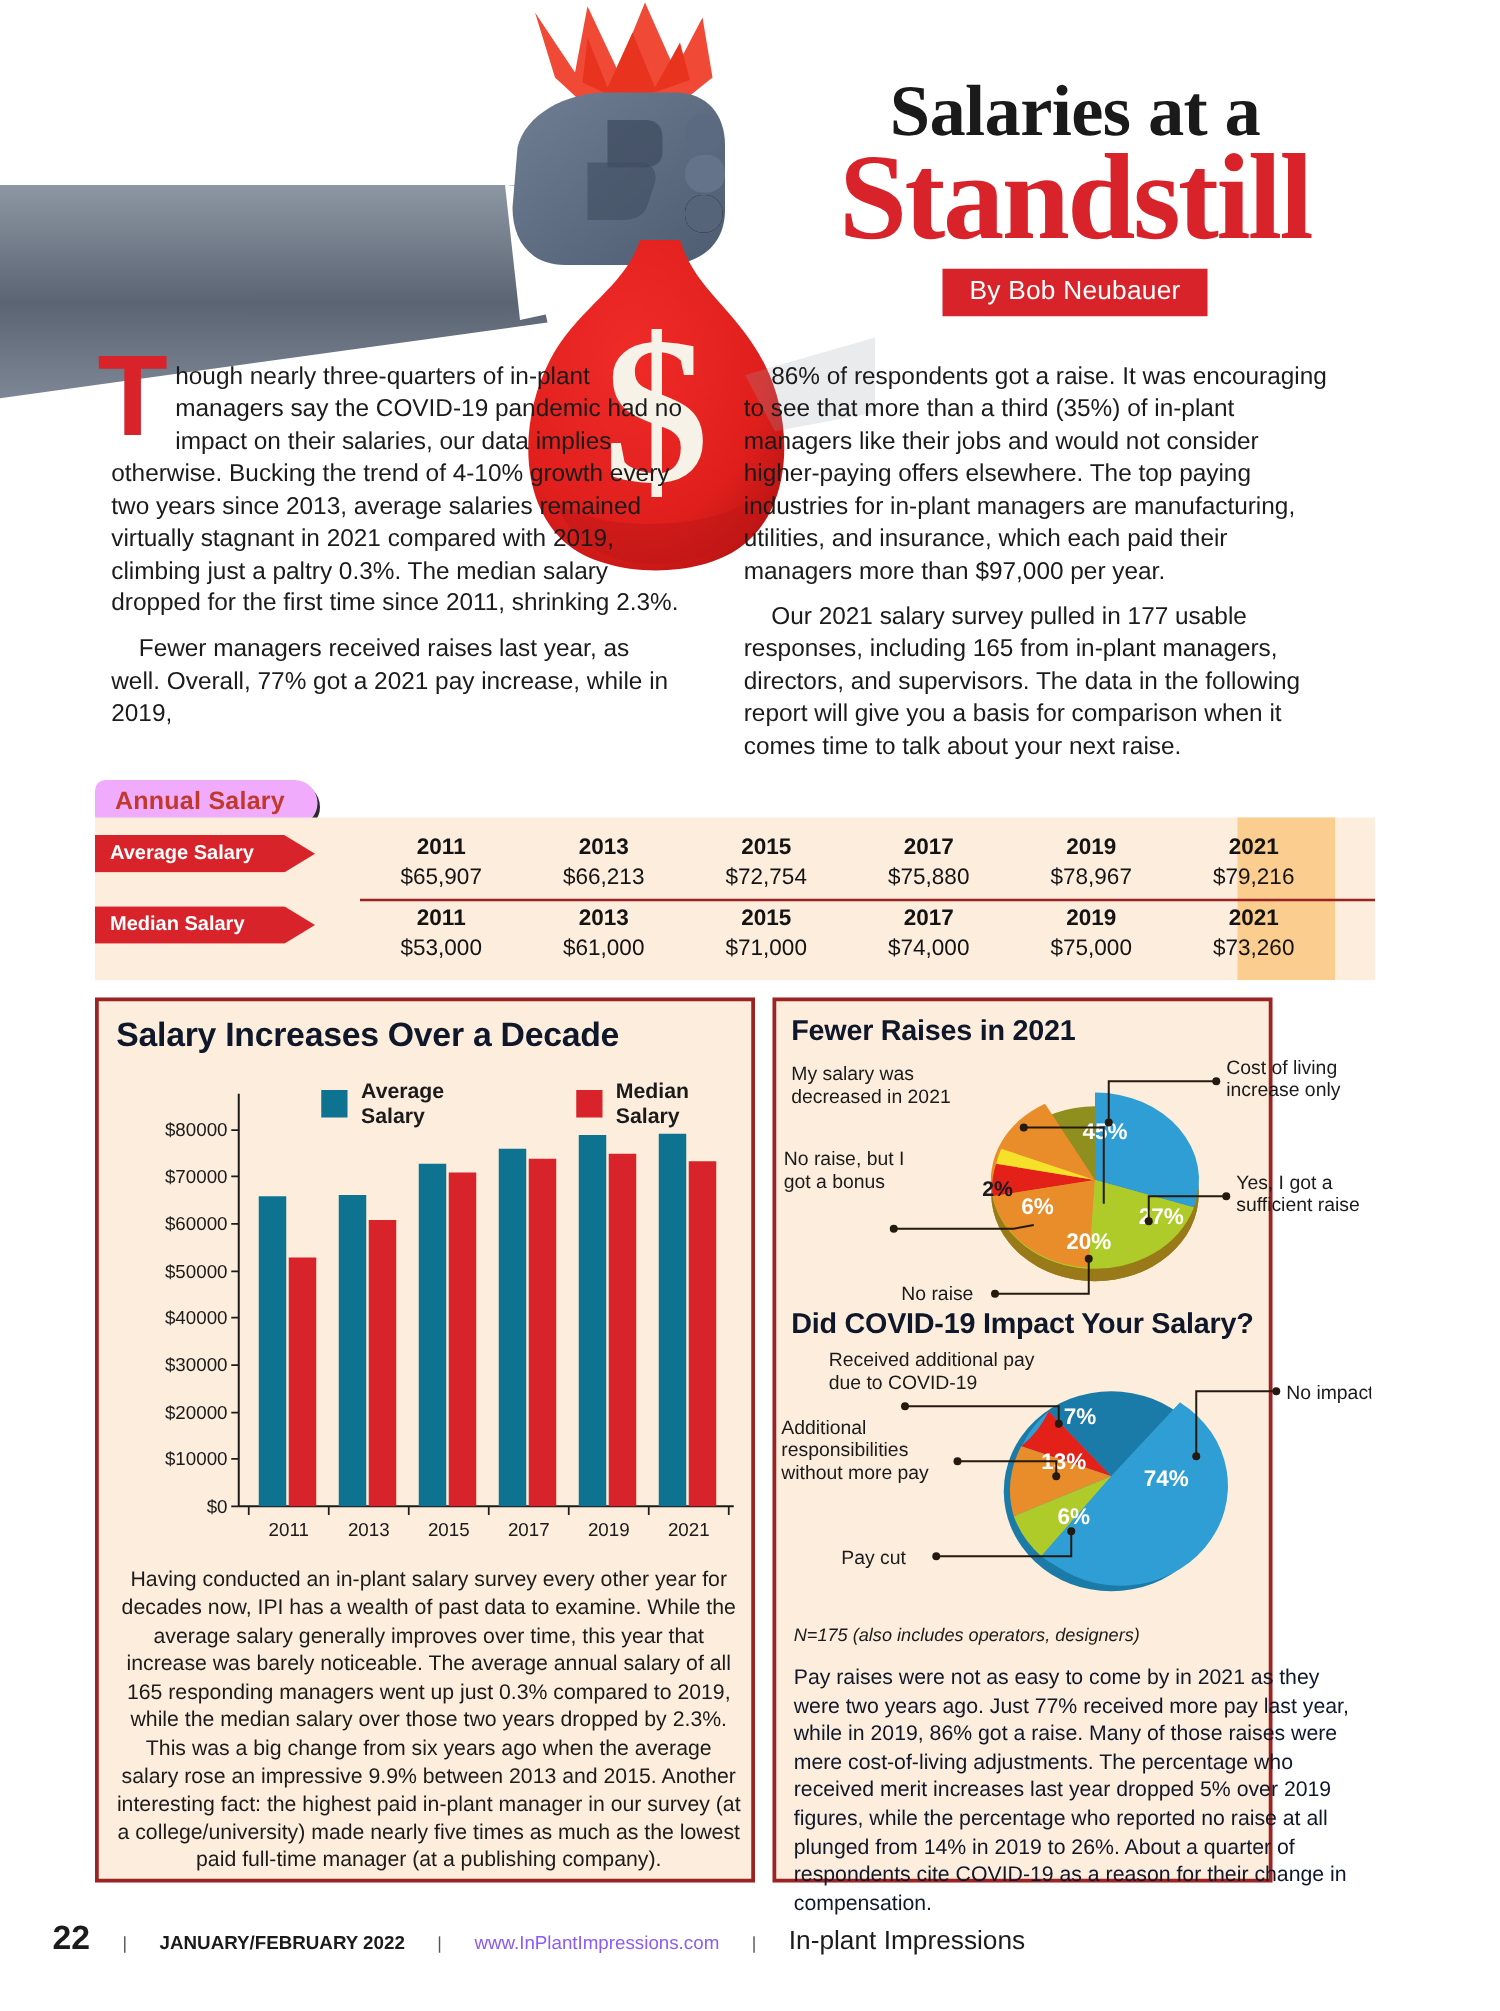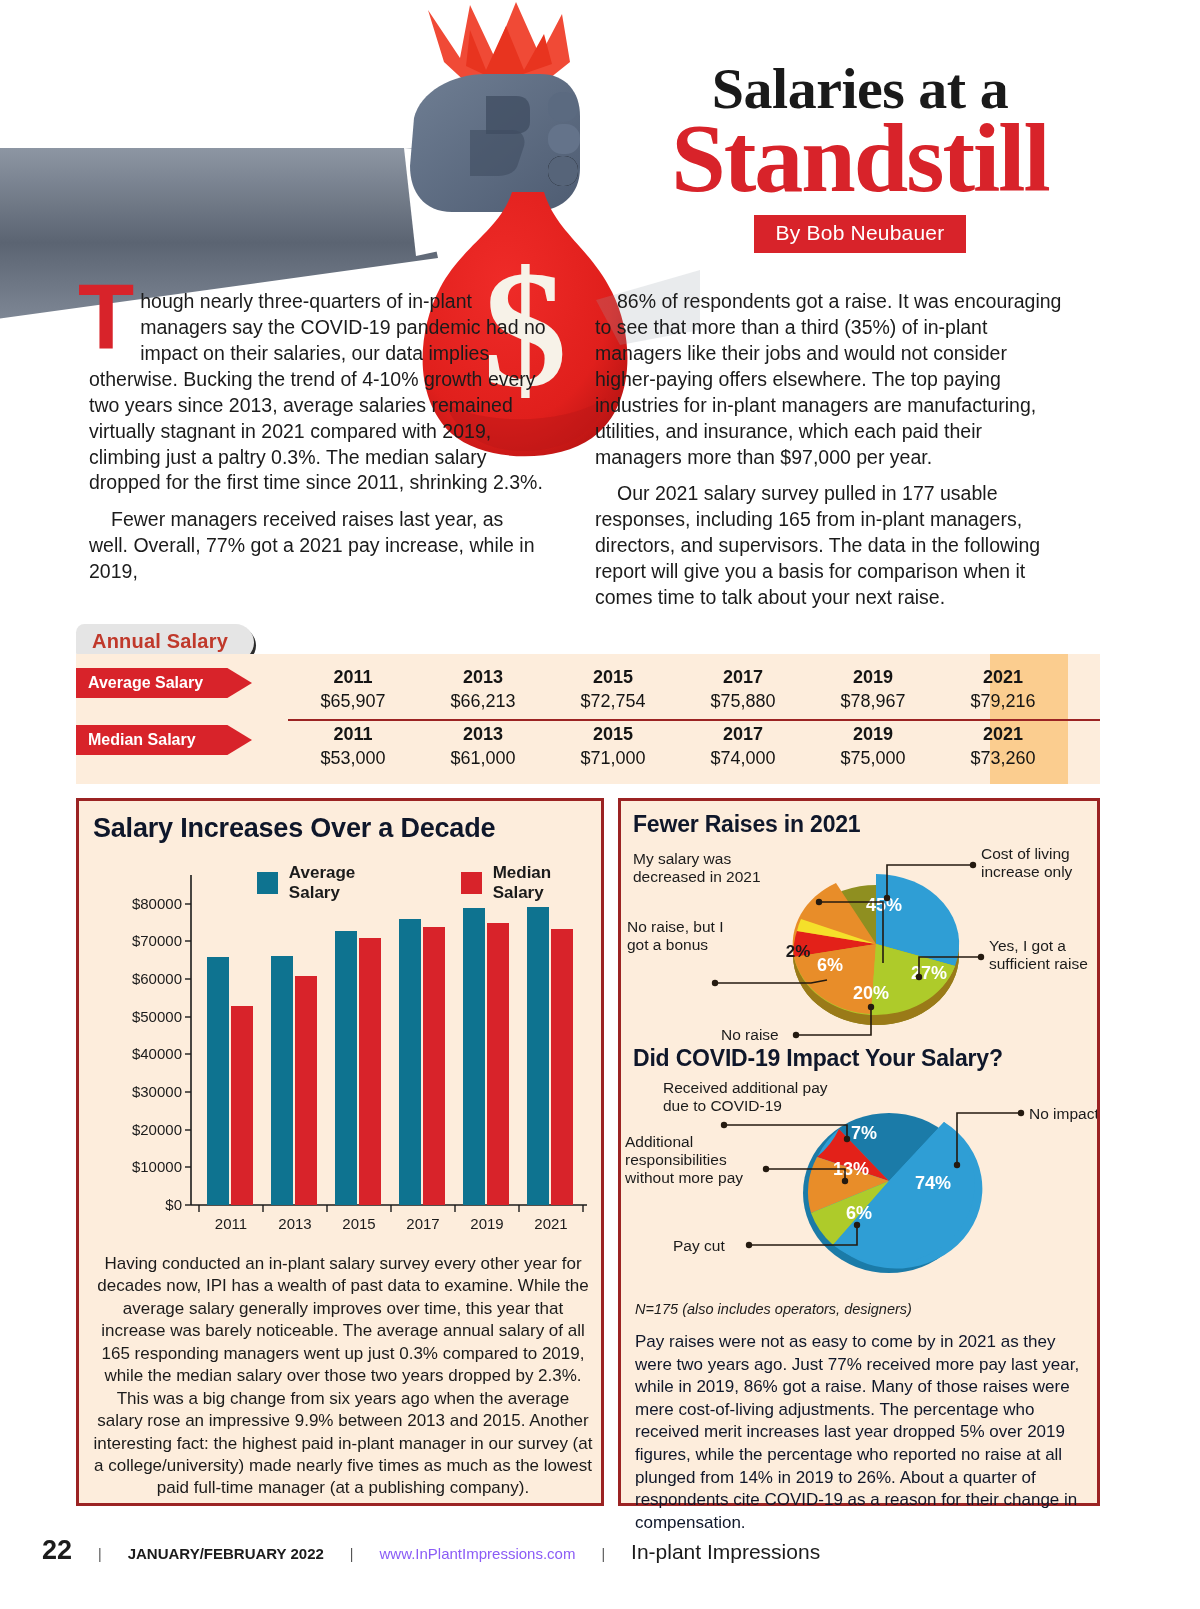--- a/index.html
+++ b/index.html
@@ -47,21 +47,21 @@
   .col-left .indent, .col-right .indent { text-indent: 22px; }
   .dropcap {
     float: left; font-weight: bold; font-size: 92px; line-height: 0.78;
     color: #d8232a; margin: 4px 6px -6px 0;
     font-family: "Liberation Sans", sans-serif;
   }
 
   
   .tab-badge {
     position: absolute; left: 76px; top: 624px;
-    background: #e5e5e5; color: #c0392b;
+    background: #f0abfc; color: #c0392b;
     font-weight: bold; font-size: 20px;
     padding: 6px 26px 8px 16px;
     border-radius: 10px 22px 22px 10px;
     box-shadow: 2px 3px 0 #2b2b2b;
     letter-spacing: 0.2px;
   }
   .salary-panel {
     position: absolute; left: 76px; top: 654px; width: 1024px; height: 130px;
     background: #fdeddc;
   }
@@ -93,21 +93,21 @@
   }
   .sg-val {
     text-align: center; font-size: 18px; color: #141414; padding: 1px 0 3px 0;
   }
 
   
   .panel {
     position: absolute; background: #fdeddc; border: 3px solid #9b2323;
   }
   .panel-left  { left: 76px;  top: 798px; width: 528px; height: 708px; }
-  .panel-right { left: 618px; top: 798px; width: 482px; height: 708px; }
+  .panel-right { left: 618px; top: 798px; width: 400px; height: 708px; }
 
   .panel-title {
     color: #0f172a; font-weight: bold; letter-spacing: -0.2px;
   }
   .pt-left  { position: absolute; left: 14px; top: 12px; font-size: 27px; }
   .pt-pie1  { position: absolute; left: 12px; top: 10px; font-size: 23px; }
   .pt-pie2  { position: absolute; left: 12px; top: 244px; font-size: 23px; }
 
   
   .barchart { position: absolute; left: 0; top: 52px; width: 522px; height: 400px; }

